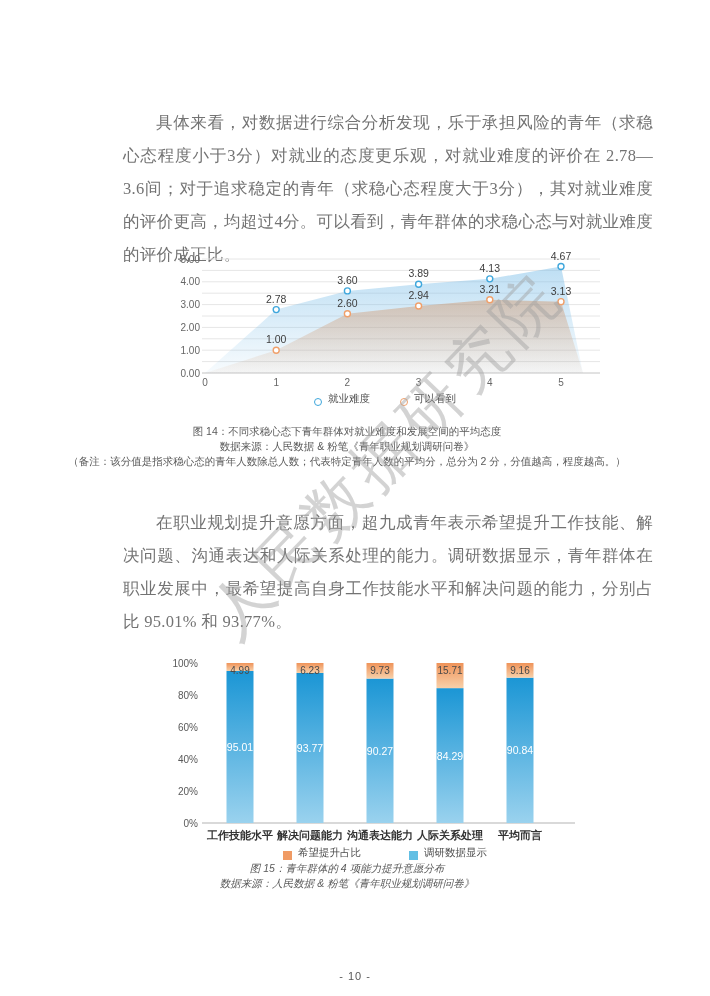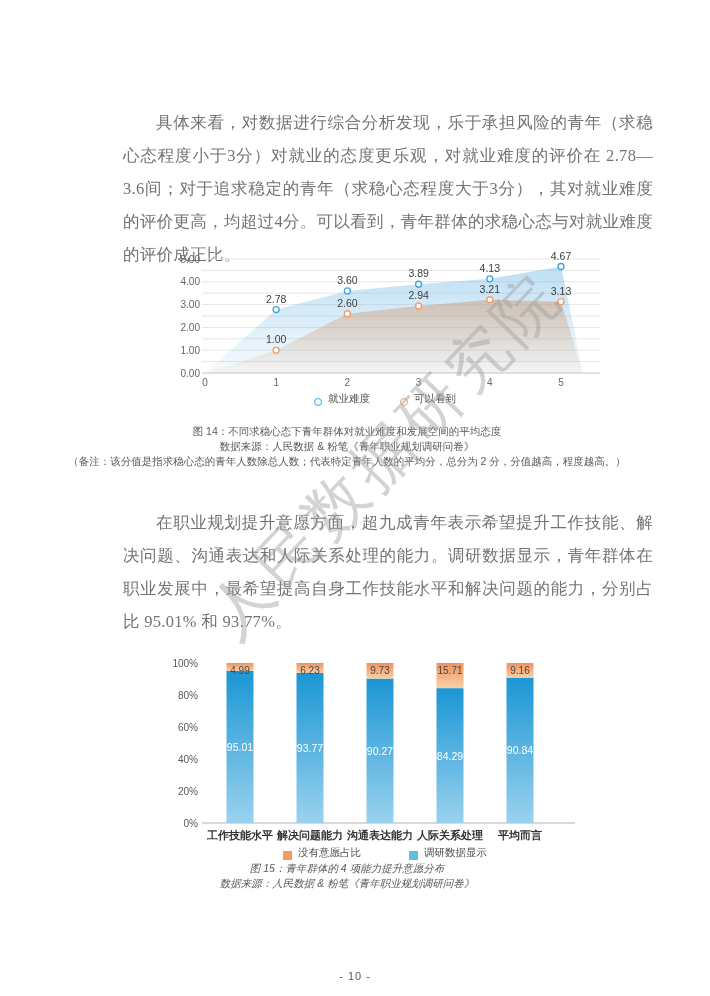--- a/index.html
+++ b/index.html
@@ -185,21 +185,21 @@
           <text x="38" y="107.5" text-anchor="end" font-size="10" fill="#595959">40%</text>
           <text x="38" y="75.5" text-anchor="end" font-size="10" fill="#595959">60%</text>
           <text x="38" y="43.5" text-anchor="end" font-size="10" fill="#595959">80%</text>
           <text x="38" y="11.5" text-anchor="end" font-size="10" fill="#595959">100%</text>
         </g>
       </svg>
   </div>
   <div class="legend-row" id="fig15-legend" style="top:846px;gap:48px;">
       <span class="lg-item">
         <span class="lg-sq" style="background: rgb(240, 155, 100);"></span>
-        <span>没有意愿占比</span>
+        <span>希望提升占比</span>
       </span>
       <span class="lg-item">
         <span class="lg-sq" style="background: rgb(98, 191, 228);"></span>
         <span>调研数据显示</span>
       </span>
     </div>
 
   <div class="caption" style="top:861px;font-style:italic;">
     <div>图 15：青年群体的 4 项能力提升意愿分布</div>
     <div>数据来源：人民数据 &amp; 粉笔《青年职业规划调研问卷》</div>

